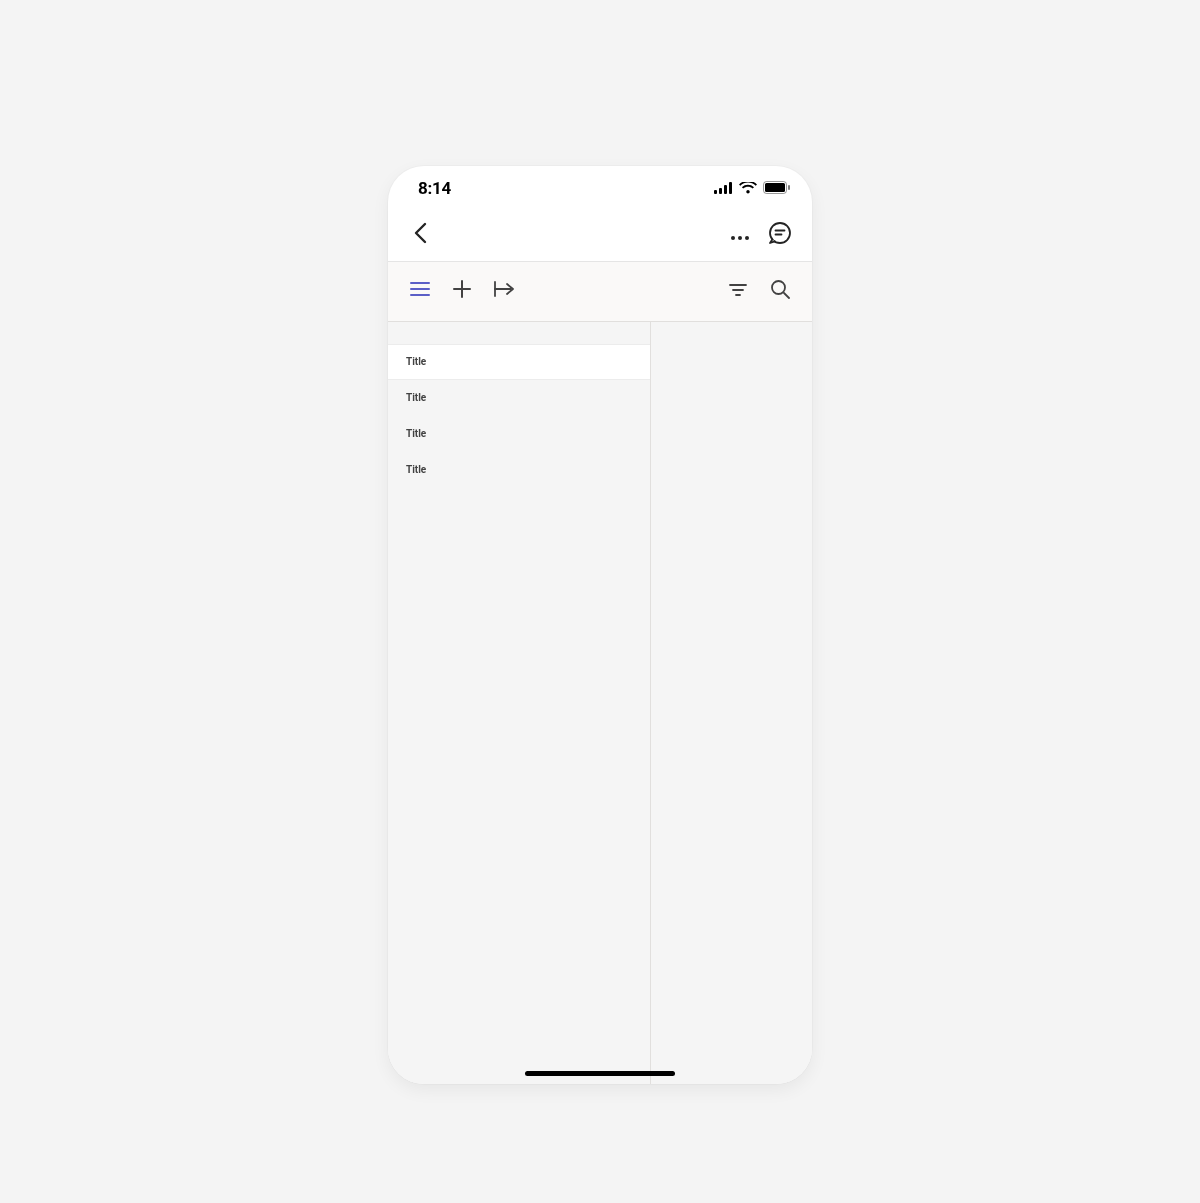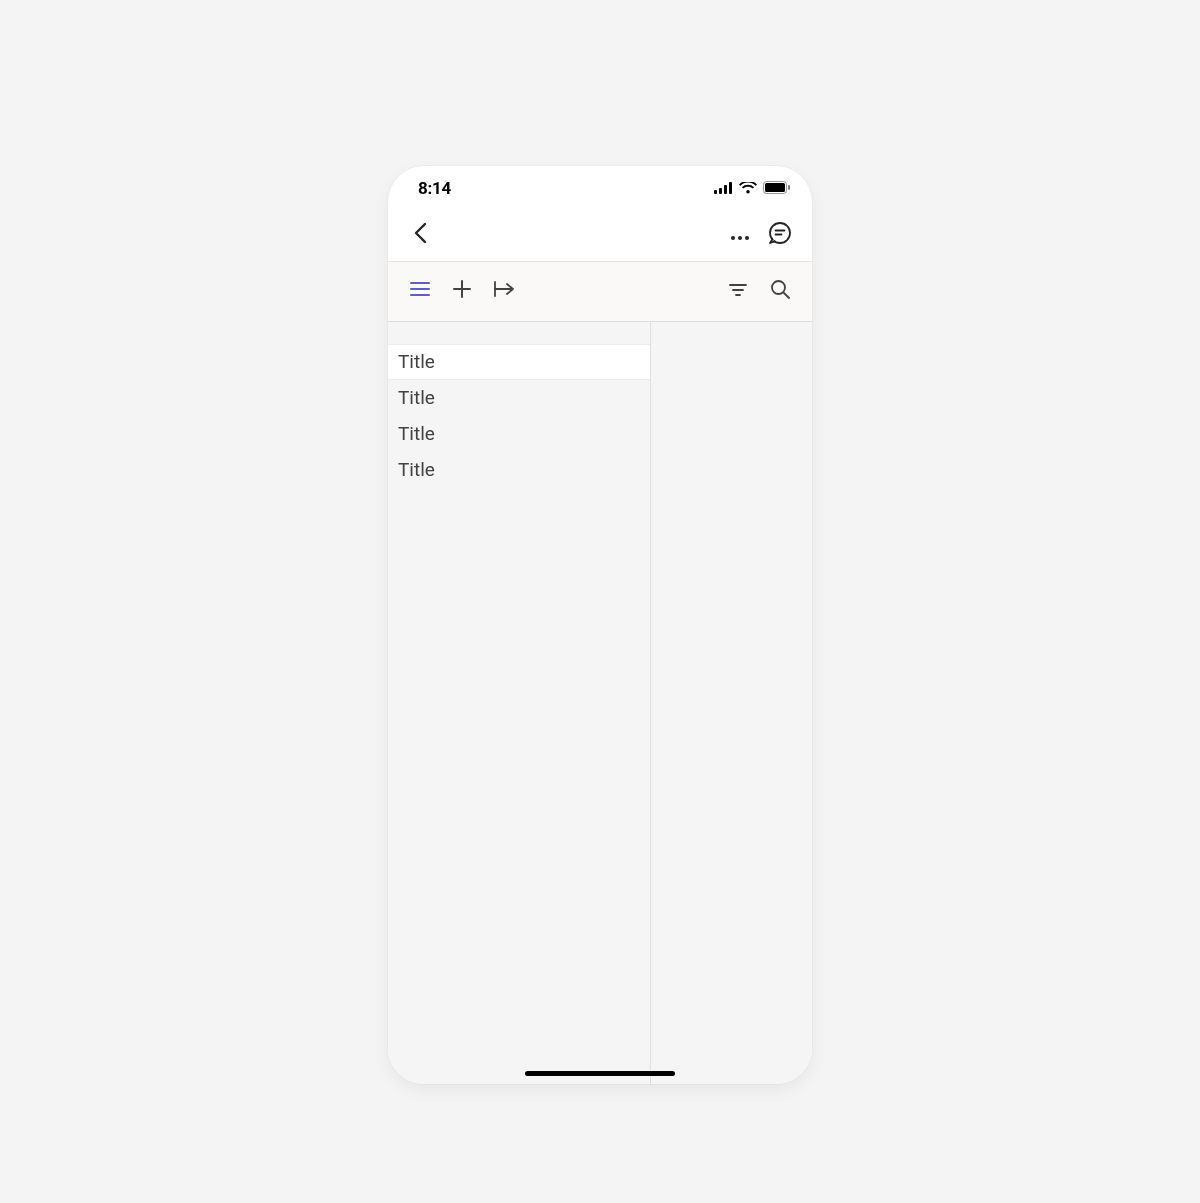--- a/index.html
+++ b/index.html
@@ -109,24 +109,25 @@
       width: 263px;
       border-right: 1px solid #e1dfdd;
       background: #f5f5f5;
       padding-top: 22px;
     }
     .right-pane { flex: 1; background: #f5f5f5; }
     .list-item {
       height: 36px;
       display: flex;
       align-items: center;
-      padding: 0 10px;
-      font-size: 19px;
+      padding: 0 18px;
+      font-size: 10px;
       color: #424242;
       cursor: pointer;
+      font-weight: bold;
     }
     .list-item.selected {
       background: #fff;
       border-top: 1px solid #ececec;
       border-bottom: 1px solid #ececec;
     }
 
     
     .home-ind {
       position: absolute;

